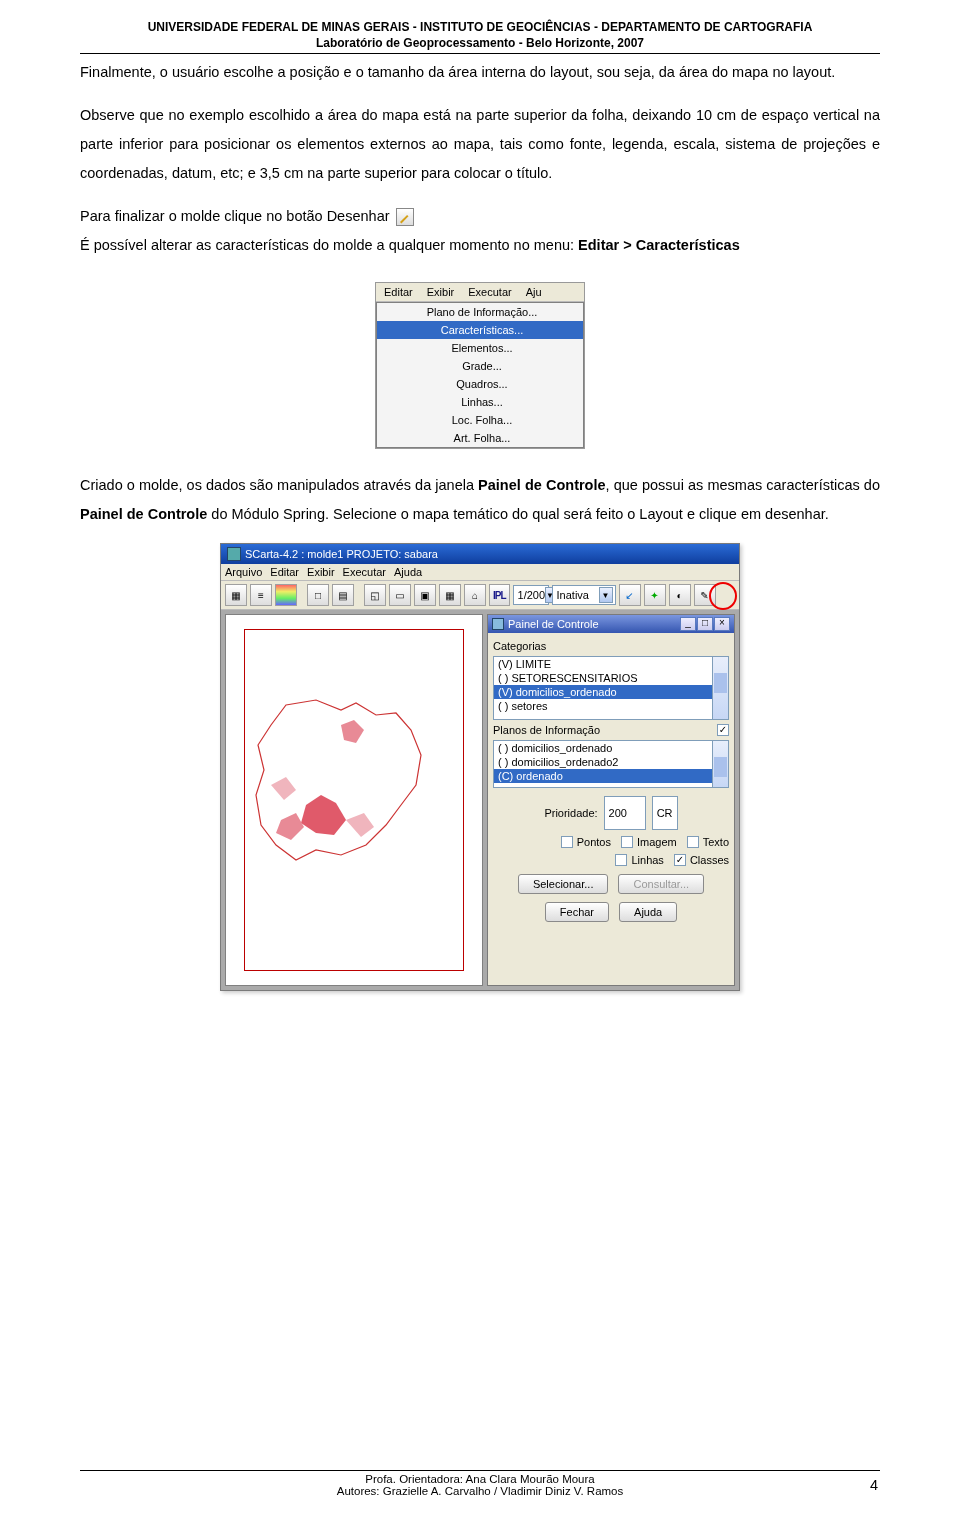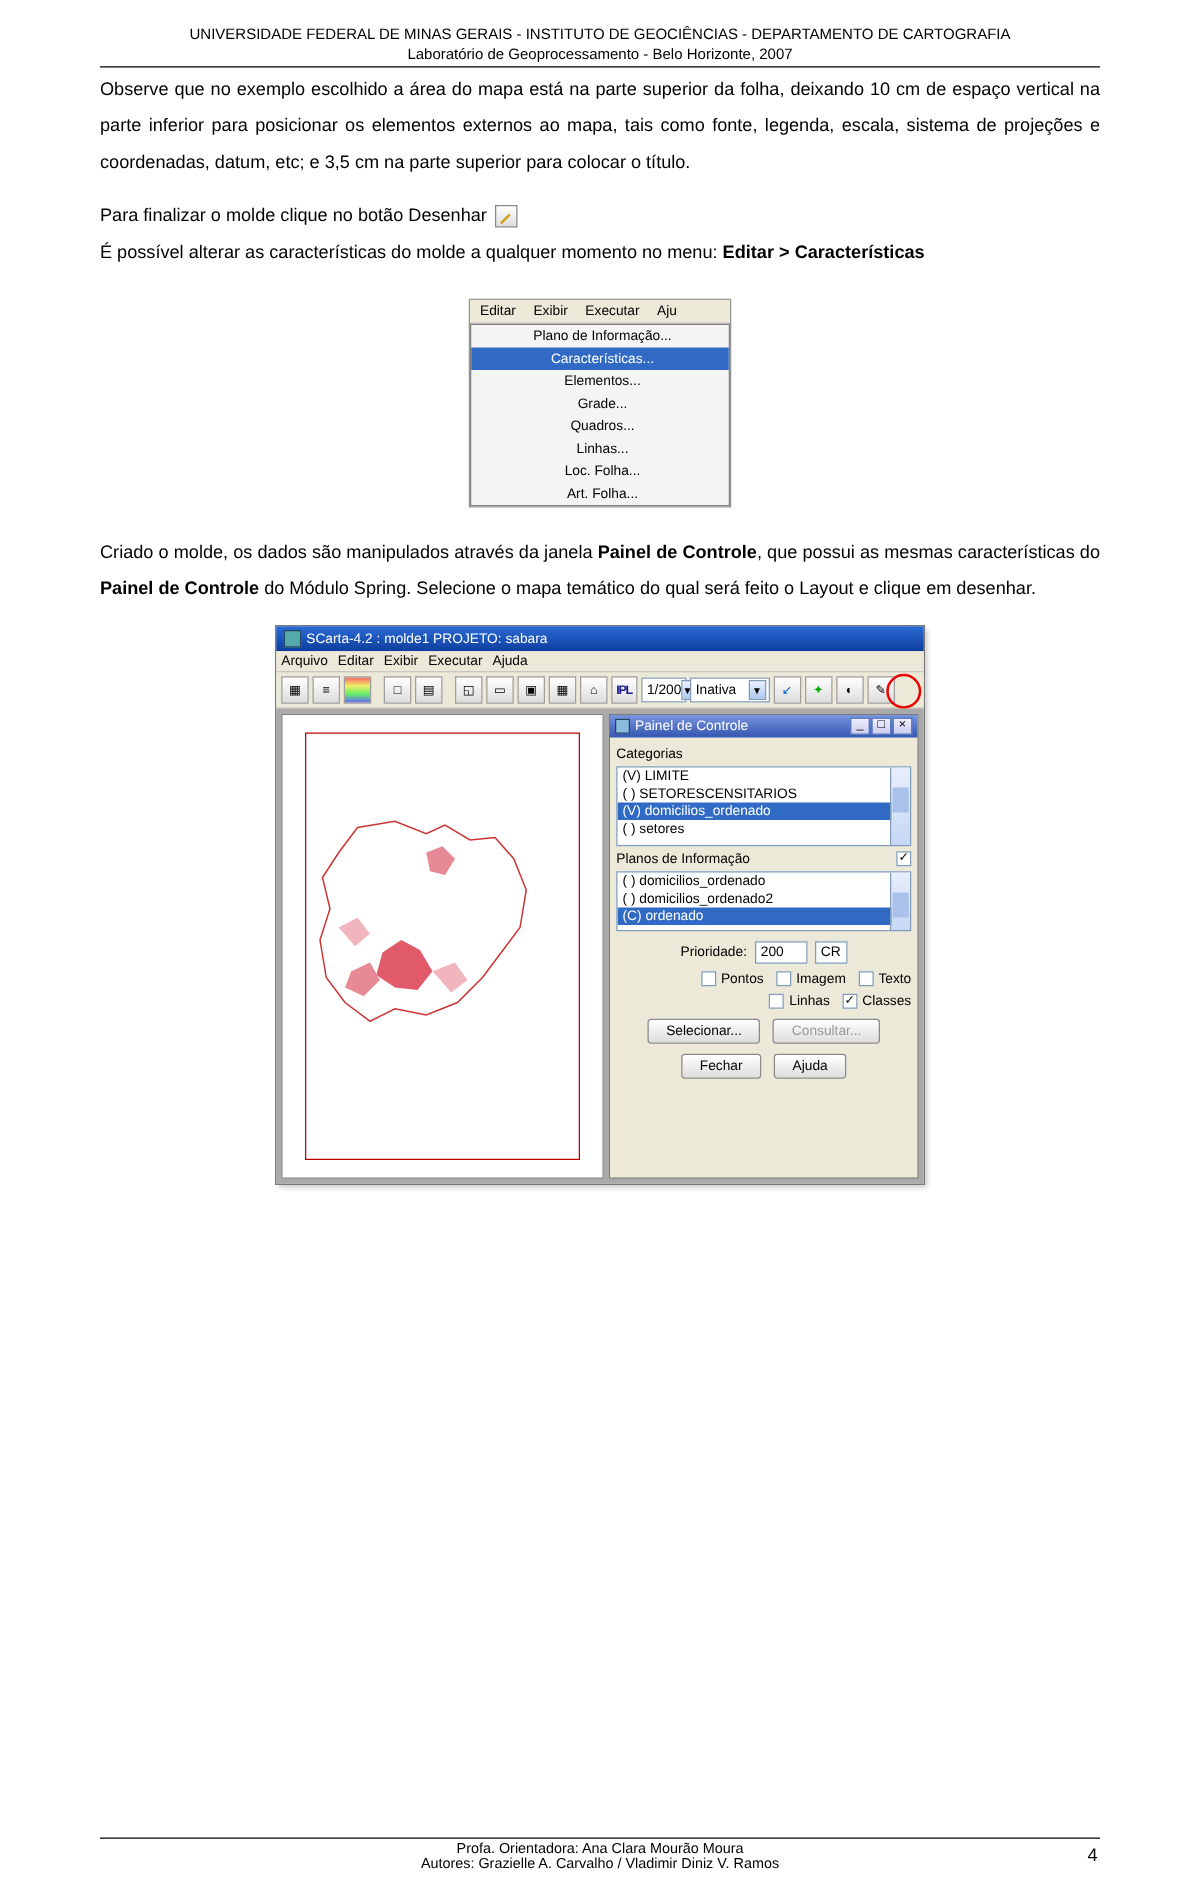--- a/index.html
+++ b/index.html
@@ -15,20 +15,21 @@
   .page {
     padding: 20px 80px 30px 80px;
     position: relative;
     min-height: 1519px;
   }
   .header {
     text-align: center;
     font-size: 12px;
     line-height: 1.3;
     margin-bottom: 2px;
+    font-weight: bold;
   }
   .header-rule {
     border: none;
     border-top: 1px solid #000;
     margin: 0 0 4px 0;
   }
   .body-text {
     text-align: justify;
     line-height: 2.0;
     margin: 0 0 14px 0;
@@ -219,21 +220,21 @@
   .pi-head { display:flex; justify-content:space-between; align-items:center; }
   .chkrow { display:flex; align-items:center; gap:4px; }
   .chk {
     width:12px; height:12px; border:1px solid #7f9db9; background:#fff;
     display:inline-flex; align-items:center; justify-content:center;
     font-size:10px; line-height:10px;
   }
   .chk.on::after { content:"✓"; }
   .prio { display:flex; align-items:center; gap:6px; justify-content:center; margin-top:4px;}
   .txtin {
-    border:1px solid #7f9db9; background:#fff; height:18px; padding:0 4px;
+    border:1px solid #7f9db9; background:#fff; height:18px; padding:16px 4px;
     display:flex; align-items:center;
   }
   .btnrow { display:flex; gap:10px; justify-content:center; margin-top:4px; }
   .wbutton {
     border:1px solid #8a8a8a; border-radius:3px;
     background: linear-gradient(#fff,#ddd);
     padding: 3px 14px;
   }
   .wbutton.dis { color:#9a9a9a; }
   .checks2 { display:flex; gap:10px; justify-content:flex-end; flex-wrap:wrap; margin-top:2px; }
@@ -258,20 +259,21 @@
 <body>
 
 <div class="page">
 
   <div class="header">
     <div>UNIVERSIDADE FEDERAL DE MINAS GERAIS - INSTITUTO DE GEOCIÊNCIAS - DEPARTAMENTO DE CARTOGRAFIA</div>
     <div>Laboratório de Geoprocessamento - Belo Horizonte, 2007</div>
   </div>
   <hr class="header-rule">
 
+  <p class="body-text">Finalmente, o usuário escolhe a posição e o tamanho da área interna do layout, sou seja, da área do mapa no layout.</p>
 
   <p class="body-text">Observe que no exemplo escolhido a área do mapa está na parte superior da folha, deixando 10 cm de espaço vertical na parte inferior para posicionar os elementos externos ao mapa, tais como fonte, legenda, escala, sistema de projeções e coordenadas, datum, etc; e 3,5 cm na parte superior para colocar o título.</p>
 
   <p class="body-text para-block">
     <span class="inline">Para finalizar o molde clique no botão Desenhar</span>
     <span class="pencil-icon"></span><br>
     <span class="inline">É possível alterar as características do molde a qualquer momento no menu: </span>
     <span class="inline bold">Editar &gt; Características</span>
   </p>
 

